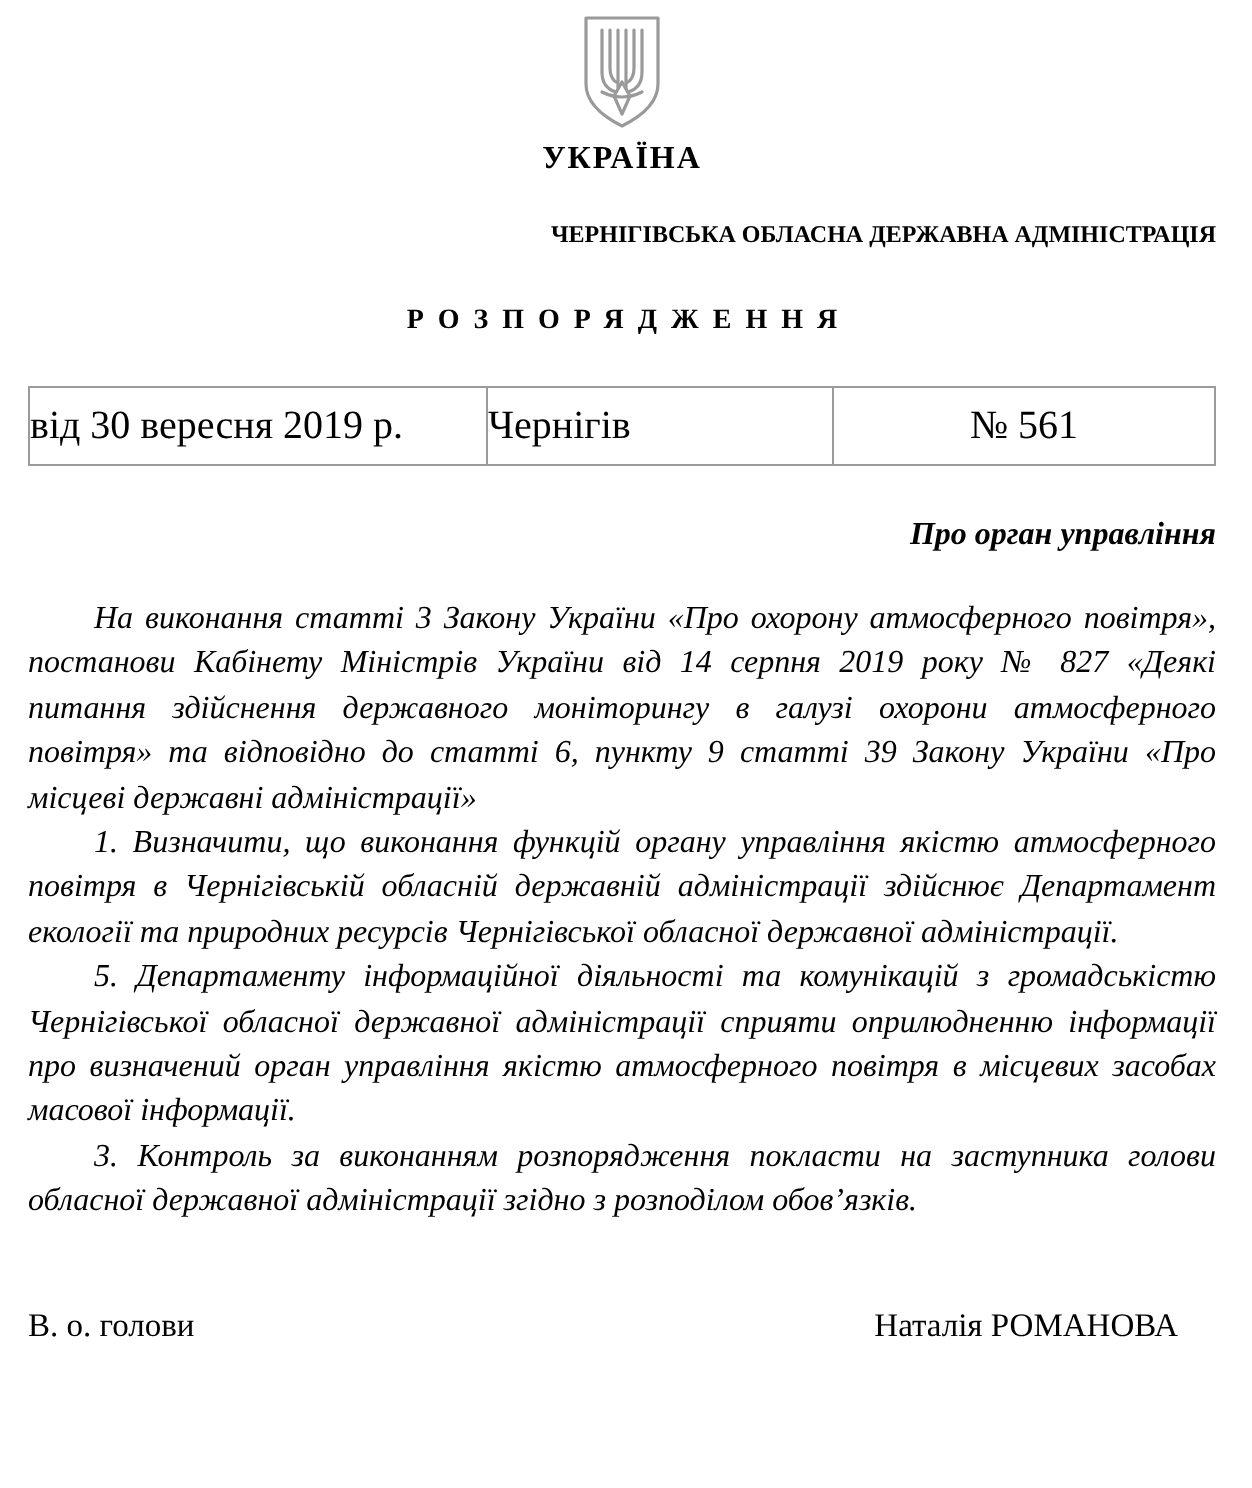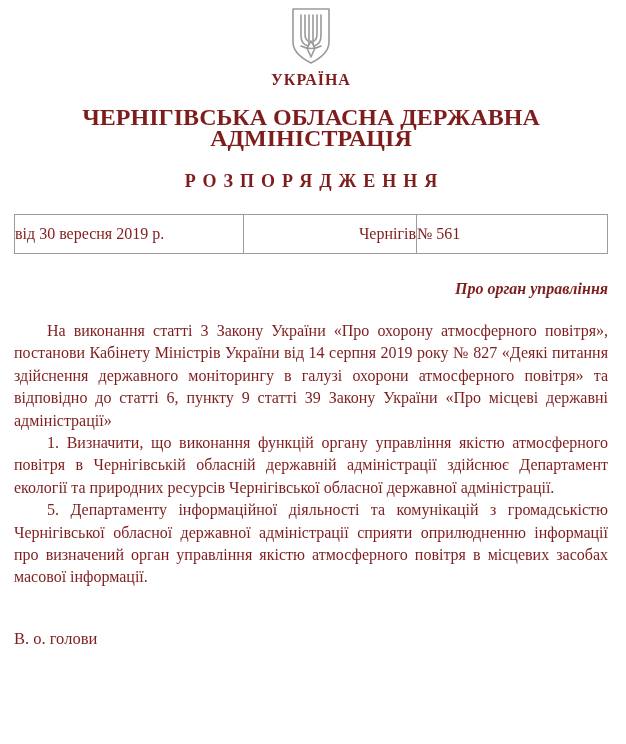--- a/index.html
+++ b/index.html
@@ -4,82 +4,83 @@
 <style>
   html, body { margin: 0; padding: 0; background: #ffffff; }
   .page {
     position: relative;
     width: 622px;
     height: 744px;
     box-sizing: border-box;
     padding: 8px 14px 0 14px;
     background: #ffffff;
     font-family: "Liberation Serif", "DejaVu Serif", serif;
-    color: #7f1d1d;
+    color: #000000;
     overflow: hidden;
   }
   .emblem-wrap {
     text-align: center;
     height: 56px;
   }
   .country {
     margin-top: 6px;
     text-align: center;
     font-weight: bold;
     font-size: 16px;
     line-height: 19px;
     letter-spacing: 1px;
   }
   .org {
     margin-top: 18px;
-    text-align: center;
+    text-align: right;
     font-weight: bold;
-    font-size: 24px;
+    font-size: 12px;
     line-height: 21px;
   }
   .doctype {
     margin-top: 22px;
     text-align: center;
     font-weight: bold;
-    font-size: 18px;
+    font-size: 14px;
     line-height: 21px;
     letter-spacing: 7px;
     padding-left: 7px;
   }
   table.meta {
     margin-top: 22px;
     width: 100%;
     border-collapse: collapse;
     table-layout: fixed;
   }
   table.meta td {
     border: 1px solid #9b9b9b;
     height: 38px;
-    font-size: 16px;
+    font-size: 20px;
     vertical-align: middle;
     padding: 0;
     margin-left: 48px;
   }
   td.c1 { width: 228px; text-align: left; padding-left: 9px; }
-  td.c2 { width: 172px; text-align: right; }
-  td.c3 { padding-right: 56px; }
+  td.c2 { width: 172px; text-align: left; }
+  td.c3 { text-align: center; padding-right: 56px; }
   .subject {
     margin-top: 24px;
     font-weight: bold;
     font-style: italic;
     font-size: 16px;
     line-height: 21px;
     text-align: right;
   }
   .body-p {
     margin: 0;
     font-size: 16px;
     line-height: 22.4px;
     text-align: justify;
     text-indent: 33px;
+    font-style: italic;
   }
   .body-p.mt { margin-top: 21px; }
   .resolve {
     margin: 0;
     font-size: 16px;
     line-height: 22.4px;
     font-weight: bold;
     letter-spacing: 2px;
     text-indent: 33px;
   }
@@ -129,18 +130,20 @@
 
   <div class="subject">
     <div>Про орган управління</div>
   </div>
 
   <p class="body-p mt">На виконання статті 3 Закону України «Про охорону атмосферного повітря», постанови Кабінету Міністрів України від 14 серпня 2019 року № 827 «Деякі питання здійснення державного моніторингу в галузі охорони атмосферного повітря» та відповідно до статті 6, пункту 9 статті 39 Закону України «Про місцеві державні адміністрації»</p>
 
 
   <p class="body-p">1. Визначити, що виконання функцій органу управління якістю атмосферного повітря в Чернігівській обласній державній адміністрації здійснює Департамент екології та природних ресурсів Чернігівської обласної державної адміністрації.</p>
   <p class="body-p">5. Департаменту інформаційної діяльності та комунікацій з громадськістю Чернігівської обласної державної адміністрації сприяти оприлюдненню інформації про визначений орган управління якістю атмосферного повітря в місцевих засобах масової інформації.</p>
+  <p class="body-p">3. Контроль за виконанням розпорядження покласти на заступника голови обласної державної адміністрації згідно з розподілом обов’язків.</p>
 
   <div class="sig">
     <span>В. о. голови</span>
+    <span class="name">Наталія РОМАНОВА</span>
   </div>
 
 </div>
 
 </body></html>

